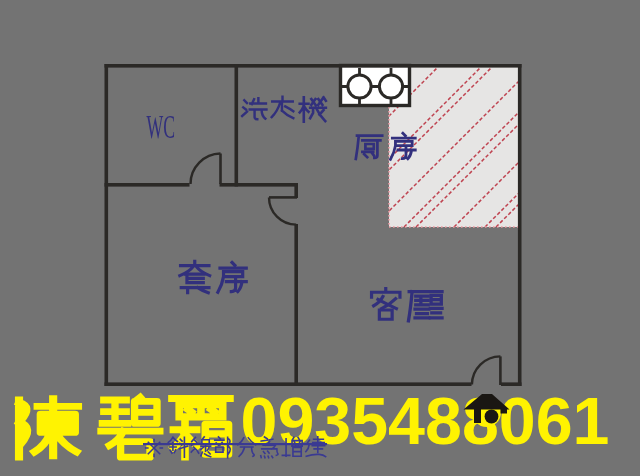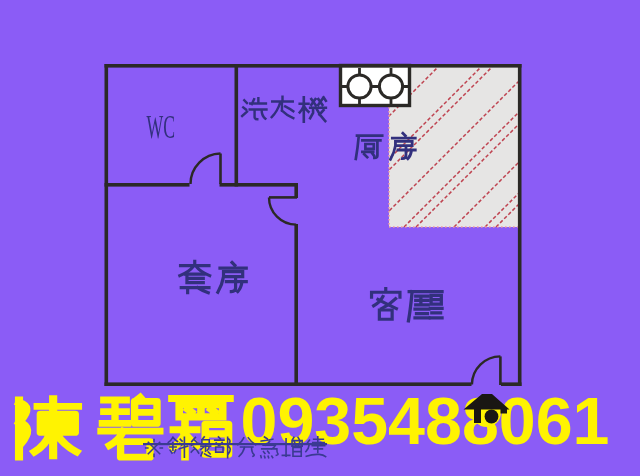--- a/index.html
+++ b/index.html
@@ -1,16 +1,16 @@
 <!DOCTYPE html>
 <html><head>
 <meta charset="utf-8">
 <style>
   html,body{margin:0;padding:0;background:#ffffff;}
-  #page{position:relative;width:640px;height:476px;background:#8b5cf6;overflow:hidden;}
+  #page{position:relative;width:640px;height:476px;background:#737373;overflow:hidden;}
   svg text{font-family:"Liberation Sans",sans-serif;}
 </style>
 </head>
 <body>
 <div id="page">
 <svg width="640" height="476" viewBox="0 0 640 476" xmlns="http://www.w3.org/2000/svg">
 <defs>
   <clipPath id="kclip">
     <path d="M411,67 H518 V227 H389 V107 H411 Z"></path>
   </clipPath>

